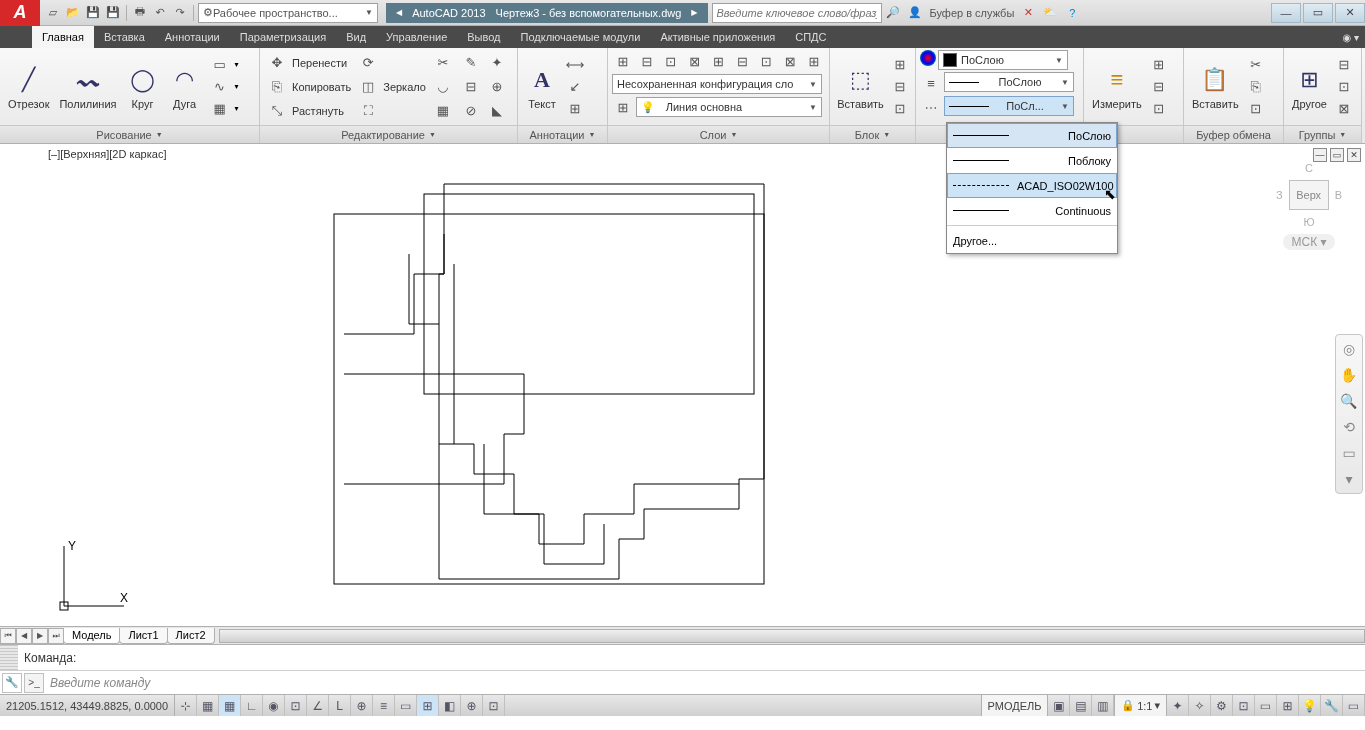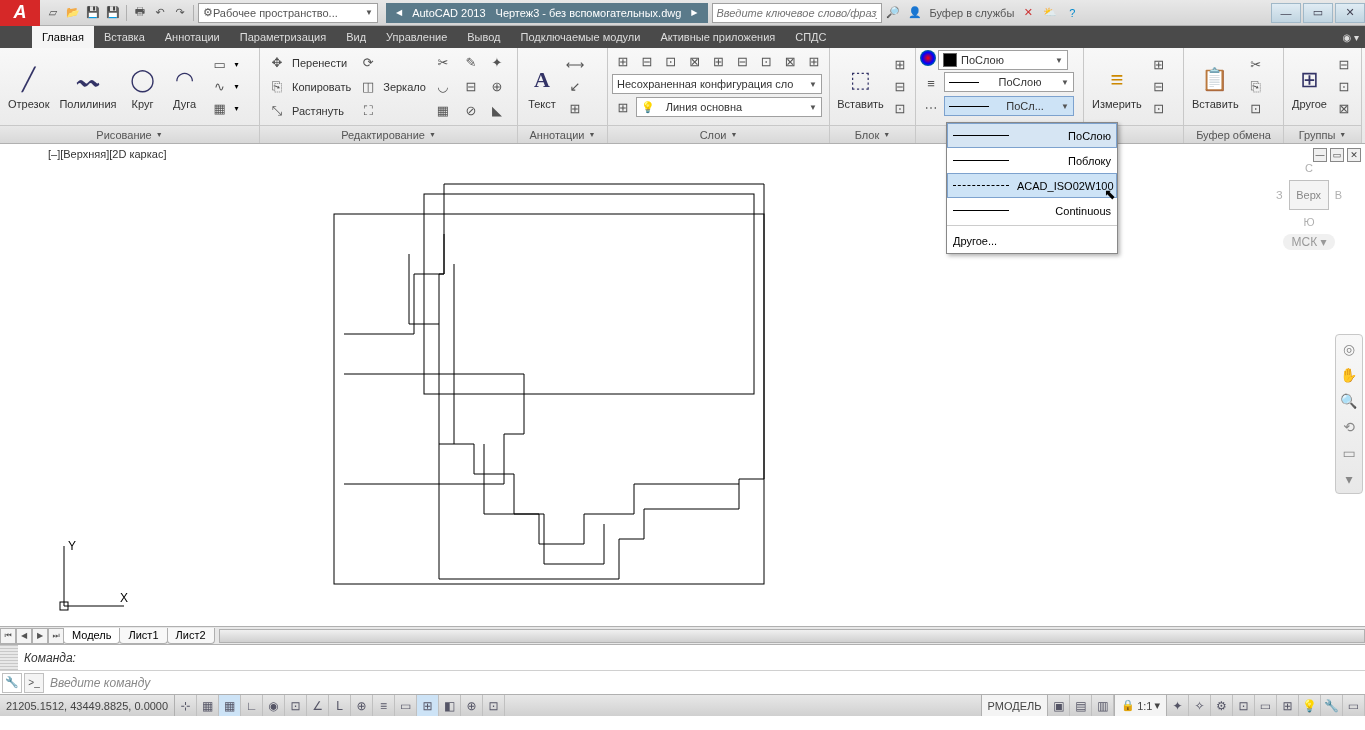--- a/index.html
+++ b/index.html
@@ -84,21 +84,21 @@
 .layout-tabs { height: 18px; background: #e8e8e8; border-top: 1px solid #b0b0b0; display: flex; align-items: center; }
 .lt-nav { display: flex; }
 .lt-nav .lb { width: 16px; height: 16px; border: 1px solid #b0b0b0; background: #f4f4f4; display: flex; align-items: center; justify-content: center; font-size: 8px; color: #555; }
 .lt-tab { padding: 0 8px; height: 16px; border: 1px solid #b0b0b0; border-top: none; background: #f8f8f8; font-size: 11px; display: flex; align-items: center; margin-left: -1px; border-radius: 0 0 4px 4px; }
 .lt-tab.active { background: #fff; font-weight: normal; }
 .lt-scroll { flex: 1; height: 14px; background: #ddd; border: 1px solid #b0b0b0; margin-left: 4px; position: relative; }
 .lt-scroll .thumb { position: absolute; left: 0; top: 0; width: 100%; height: 100%; background: linear-gradient(#f0f0f0,#d0d0d0); }
 
 
 .cmdline { height: 50px; background: #fff; border-top: 1px solid #b0b0b0; display: flex; flex-direction: column; }
-.cmd-row { display: flex; align-items: center; height: 25px; font-style: italic; }
+.cmd-row { display: flex; align-items: center; height: 25px; }
 .cmd-handle { width: 18px; height: 100%; background: repeating-linear-gradient(#c8c8c8,#c8c8c8 1px,#e8e8e8 1px,#e8e8e8 3px); }
 .cmd-text1 { padding-left: 6px; font-size: 12px; color: #333; }
 .cmd-row2 { display: flex; align-items: center; height: 24px; border-top: 1px solid #d0d0d0; background: #fff; }
 .cmd-wrench { width: 20px; height: 20px; display: flex; align-items: center; justify-content: center; color: #555; border: 1px solid #c0c0c0; margin: 0 2px; }
 .cmd-prompt { width: 20px; height: 20px; border: 1px solid #c0c0c0; display: flex; align-items: center; justify-content: center; font-size: 10px; color: #555; background: #f4f4f4; }
 .cmd-input { flex: 1; padding-left: 6px; font-style: italic; color: #888; font-size: 12px; }
 
 
 .statusbar { height: 22px; background: linear-gradient(#e8e8e8,#d0d0d0); border-top: 1px solid #b0b0b0; display: flex; align-items: center; font-size: 11px; color: #444; }
 .coords { padding: 0 6px; border-right: 1px solid #b0b0b0; height: 100%; display: flex; align-items: center; }

